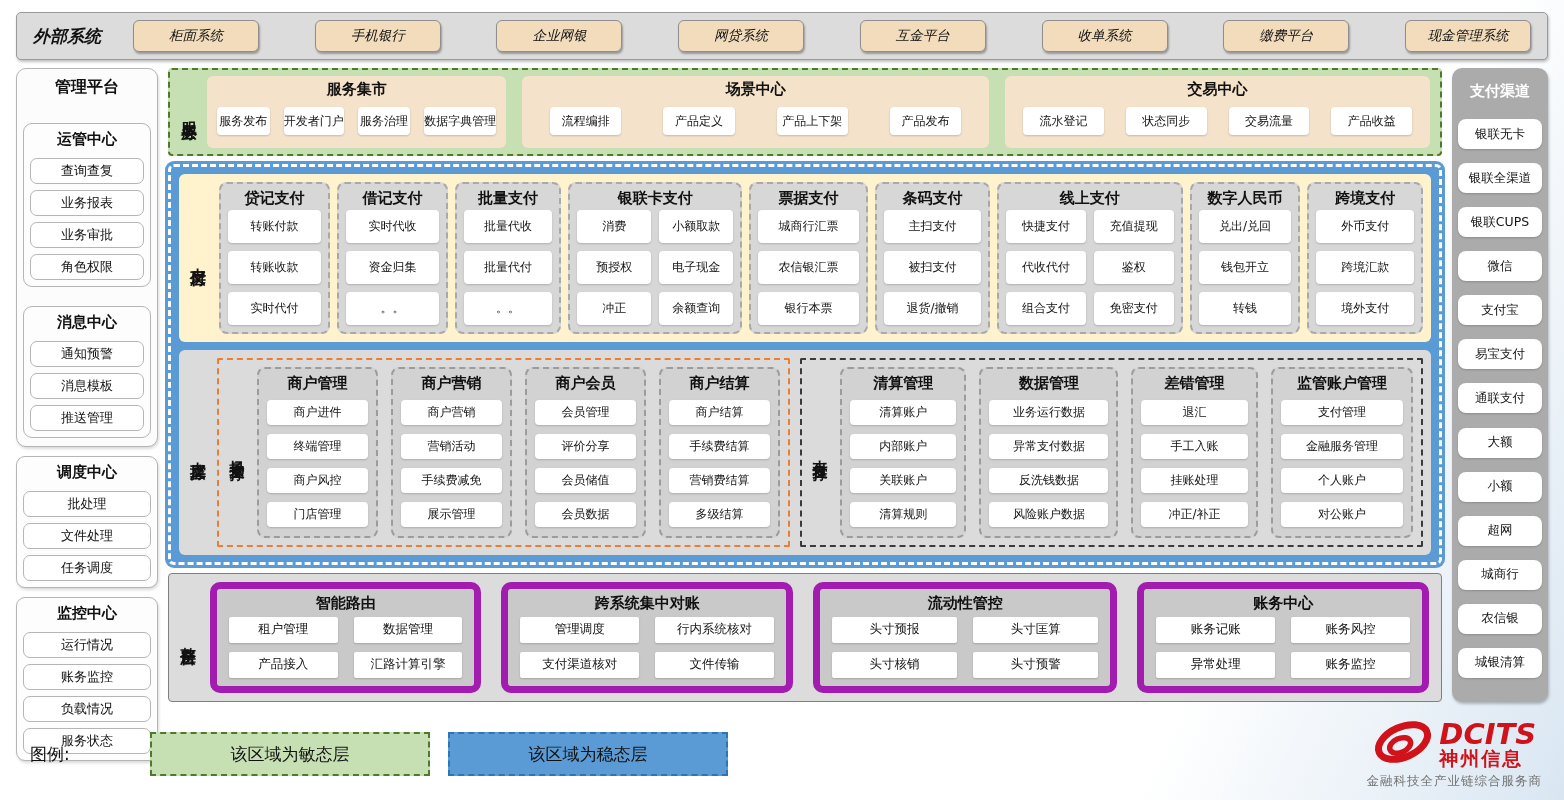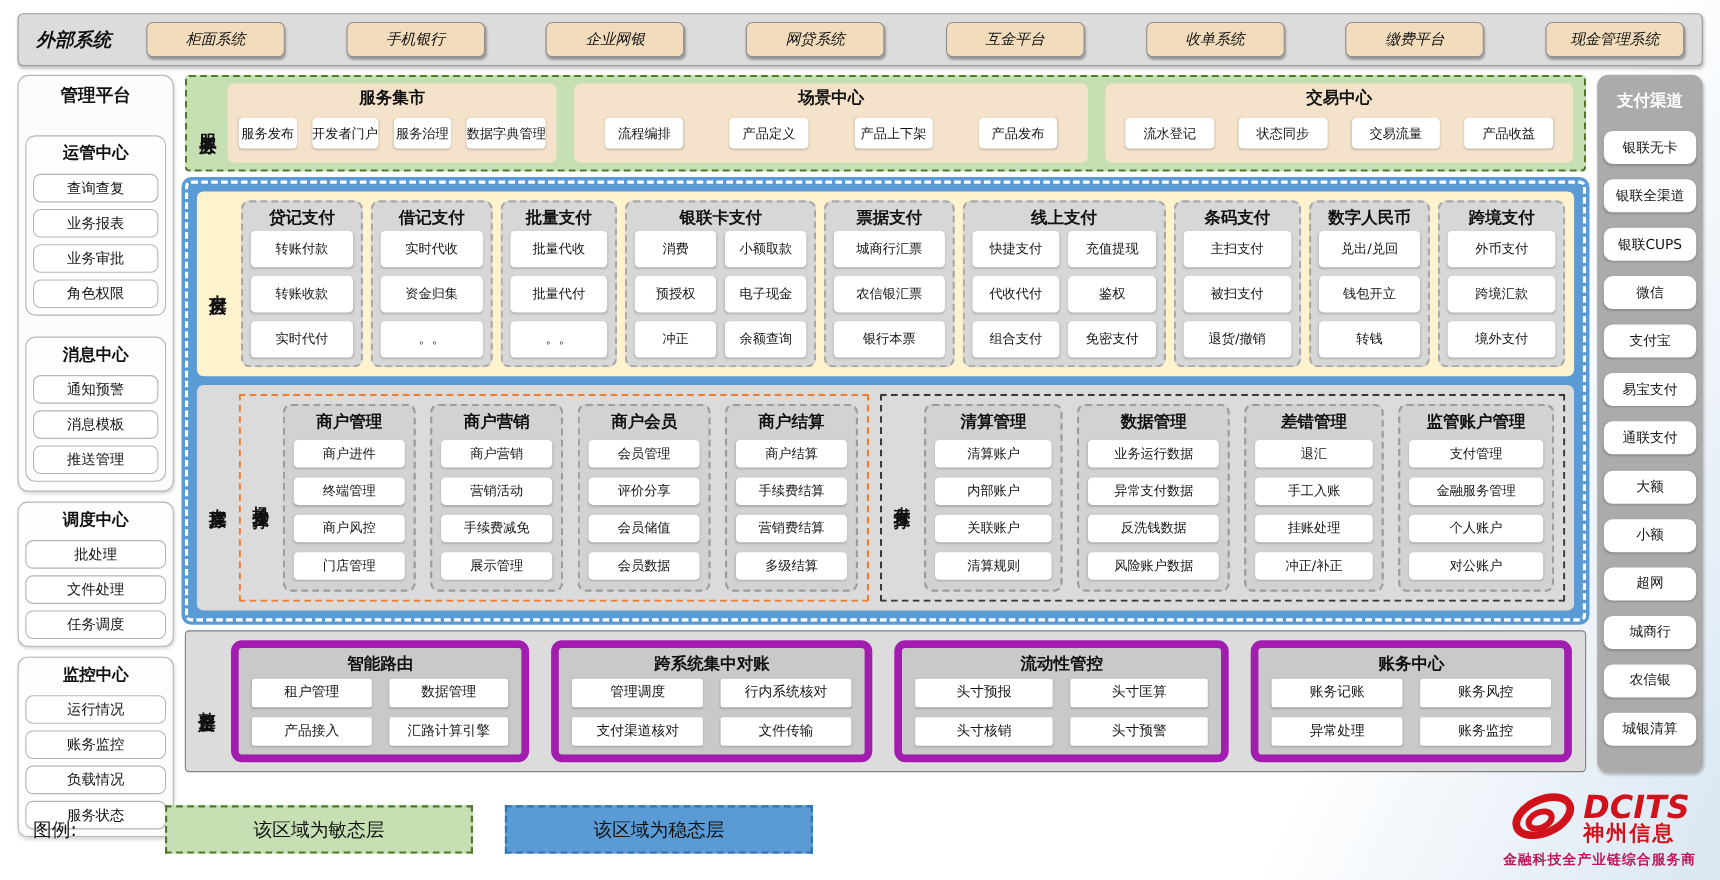--- a/index.html
+++ b/index.html
@@ -104,28 +104,28 @@
   .rightbar { width:96px; flex:none; background:#ababab; border-radius:10px; padding:6px 6px 10px; display:flex; flex-direction:column; box-shadow:1px 2px 3px rgba(0,0,0,.25); }
   .rb-title { color:#fff; font-size:15px; font-weight:bold; text-align:center; padding:8px 0 4px; }
   .rb-list { flex:1; display:flex; flex-direction:column; justify-content:space-evenly; }
   .rb-btn { height:30px; border-radius:8px; font-size:12.5px; }
 
   
   .bottomrow { margin:16px 16px 0; display:flex; align-items:center; }
   .legend-label { font-size:17px; margin-left:14px; width:120px; }
   .legend-box { width:280px; height:44px; display:flex; align-items:center; justify-content:center; font-size:17px; }
   .legend-box.green { background:#c6e0b4; border:2px dashed #4f7a2b; }
-  .legend-box.blue { background:#5b9bd5; border:2px dashed #2e75b6; margin-left:29px; }
+  .legend-box.blue { background:#5b9bd5; border:2px dashed #2e75b6; margin-left:18px; }
 
   .logo { margin-left:auto; margin-right:6px; display:flex; flex-direction:column; align-items:center;justify-content:center; }
   .logo-top { display:flex; align-items:center; gap:5px; }
   .logo-text { display:flex; flex-direction:column; line-height:1.02; }
   .logo-en { color:#d0121b; font-size:29px; font-weight:bold; font-style:italic; letter-spacing:0; }
   .logo-cn { color:#d0121b; font-size:19px; font-weight:bold; letter-spacing:2px; }
-  .logo-tagline { color:#be185d; font-size:12.5px; font-weight:bold; margin-top:3px; letter-spacing:1px; white-space:nowrap; }
+  .logo-tagline { color:#737373; font-size:12.5px; font-weight:normal; margin-top:3px; letter-spacing:1px; white-space:nowrap; }
 </style>
 </head>
 <body>
 
 <div class="page">
 
   <div class="topbar">
     <span class="topbar-label">外部系统</span>
     <div class="topbar-items">
       <div class="tanbtn">柜面系统</div>
@@ -249,37 +249,37 @@
               </div>
             </div>
             <div class="pay-col" style="flex:1.08">
               <div class="pay-title">票据支付</div>
               <div class="pay-grid">
                 <div class="b">城商行汇票</div>
                 <div class="b">农信银汇票</div>
                 <div class="b">银行本票</div>
               </div>
             </div>
+            <div class="pay-col" style="flex:1.05">
+              <div class="pay-title">条码支付</div>
+              <div class="pay-grid">
+                <div class="b">主扫支付</div>
+                <div class="b">被扫支付</div>
+                <div class="b">退货/撤销</div>
+              </div>
+            </div>
             <div class="pay-col" style="flex:1.8">
               <div class="pay-title">线上支付</div>
               <div class="pay-grid c2">
                 <div class="b">快捷支付</div>
                 <div class="b">充值提现</div>
                 <div class="b">代收代付</div>
                 <div class="b">鉴权</div>
                 <div class="b">组合支付</div>
                 <div class="b">免密支付</div>
-              </div>
-            </div>
-            <div class="pay-col" style="flex:1.05">
-              <div class="pay-title">条码支付</div>
-              <div class="pay-grid">
-                <div class="b">主扫支付</div>
-                <div class="b">被扫支付</div>
-                <div class="b">退货/撤销</div>
               </div>
             </div>
             <div class="pay-col" style="flex:1">
               <div class="pay-title">数字人民币</div>
               <div class="pay-grid">
                 <div class="b">兑出/兑回</div>
                 <div class="b">钱包开立</div>
                 <div class="b">转钱</div>
               </div>
             </div>

